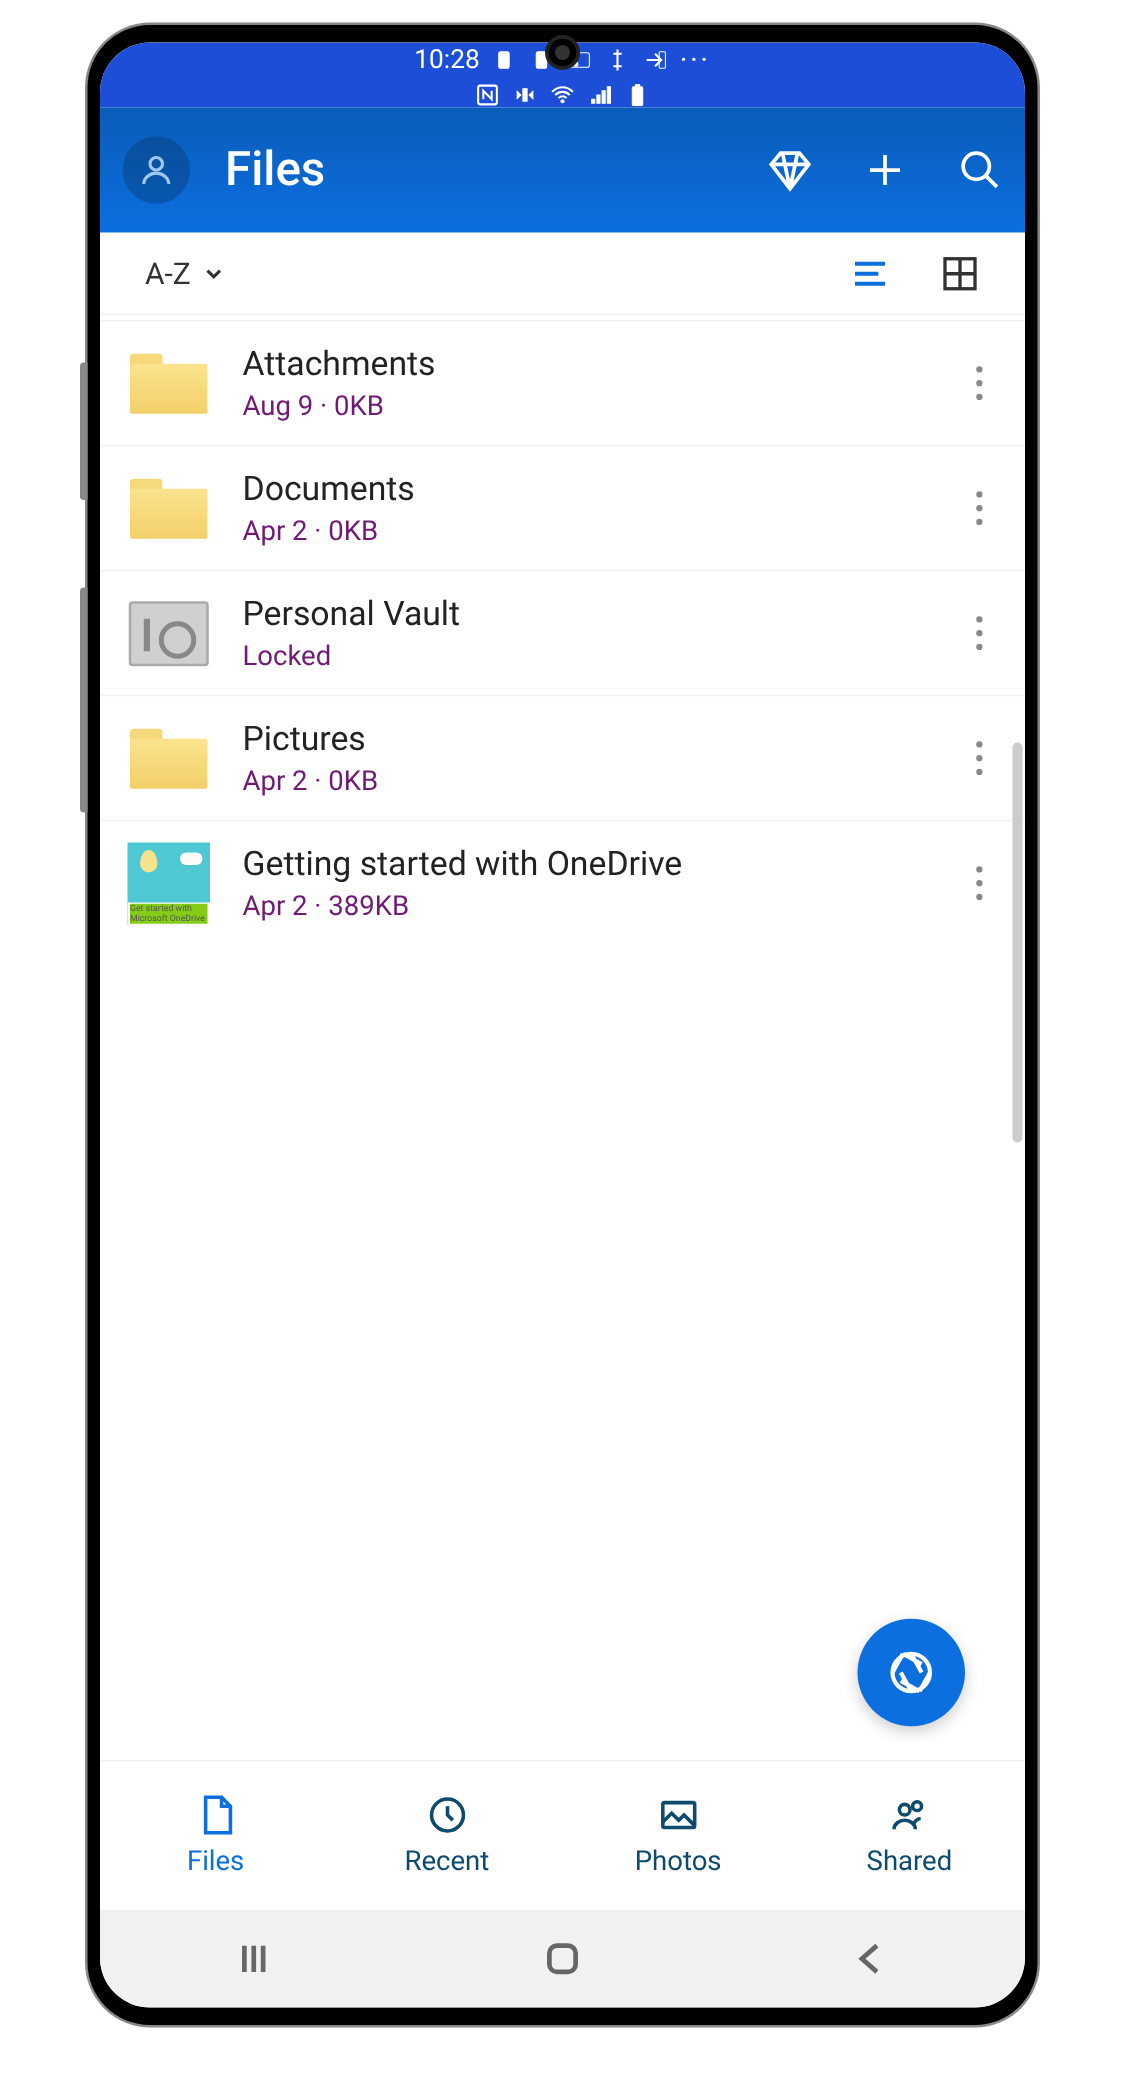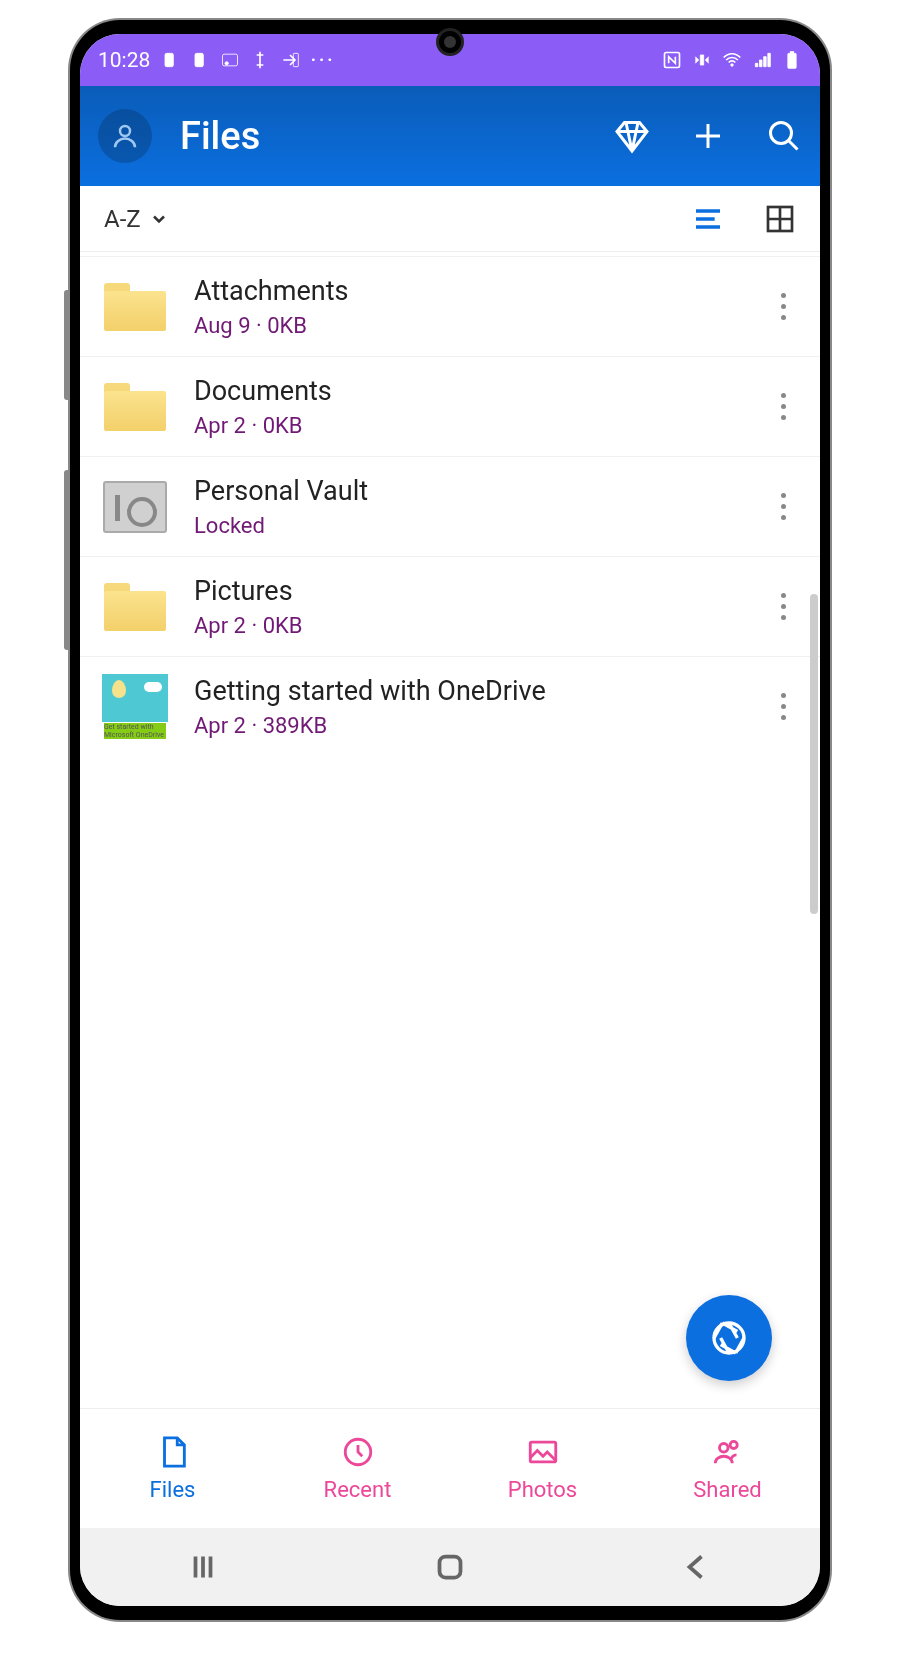--- a/index.html
+++ b/index.html
@@ -63,27 +63,28 @@
   }
   .camera::after{
     content:'';
     position:absolute;
     top:5px;left:5px;width:12px;height:12px;
     background:#333;border-radius:50%;
   }
   
   .status-bar {
     height: 52px;
-    background: #8b5cf6;
+    background: #1d4ed8;
     color: #fff;
     display: flex;
     align-items: center;
     padding: 0 18px;
     font-size: 21px;
     justify-content: space-between;
+    flex-direction: column;
   }
   .status-left { display:flex; align-items:center; gap:10px;}
   .status-right { display:flex; align-items:center; gap:10px;}
   .sb-icon { width:20px; height:20px; fill:#fff; stroke:#fff;}
   
   .header {
     height: 100px;
     background: linear-gradient(180deg,#0a5cb8 0%, #0b6fe0 100%);
     display: flex;
     align-items: center;
@@ -103,21 +104,21 @@
     margin-left: 28px;
     flex: 1;
   }
   .header-actions { display:flex; gap:40px; align-items:center;}
   .hdr-icon { width:36px;height:36px;stroke:#fff;fill:none;stroke-width:2;}
   
   .sort-row {
     height: 66px;
     display:flex;
     align-items:center;
-    padding: 0 24px;
+    padding: 0 36px;
     border-bottom: 1px solid #eee;
   }
   .sort-label { font-size:24px; color:#333; display:flex;align-items:center;gap:8px;flex:1;}
   .sort-actions{display:flex;gap:40px;align-items:center;}
   .sort-icon{width:32px;height:32px;}
   
   .list { flex:1; overflow:auto;}
   .row {
     display:flex;
     align-items:center;
@@ -232,21 +233,21 @@
   .bottom-nav{
     height:120px;
     display:flex;
     border-top:1px solid #eee;
     background:#fff;
   }
   .nav-item{
     flex:1;
     display:flex;flex-direction:column;align-items:center;justify-content:center;
     gap:8px;
-    color:#ec4899;
+    color:#0c4a6e;
     font-size:22px;
   }
   .nav-item.active{ color:#0b6fe0;}
   .nav-item svg{width:34px;height:34px;stroke:currentColor;fill:none;stroke-width:2;}
   
   .android-nav{
     height:78px;
     background:#f1f1f1;
     display:flex;
     align-items:center;

